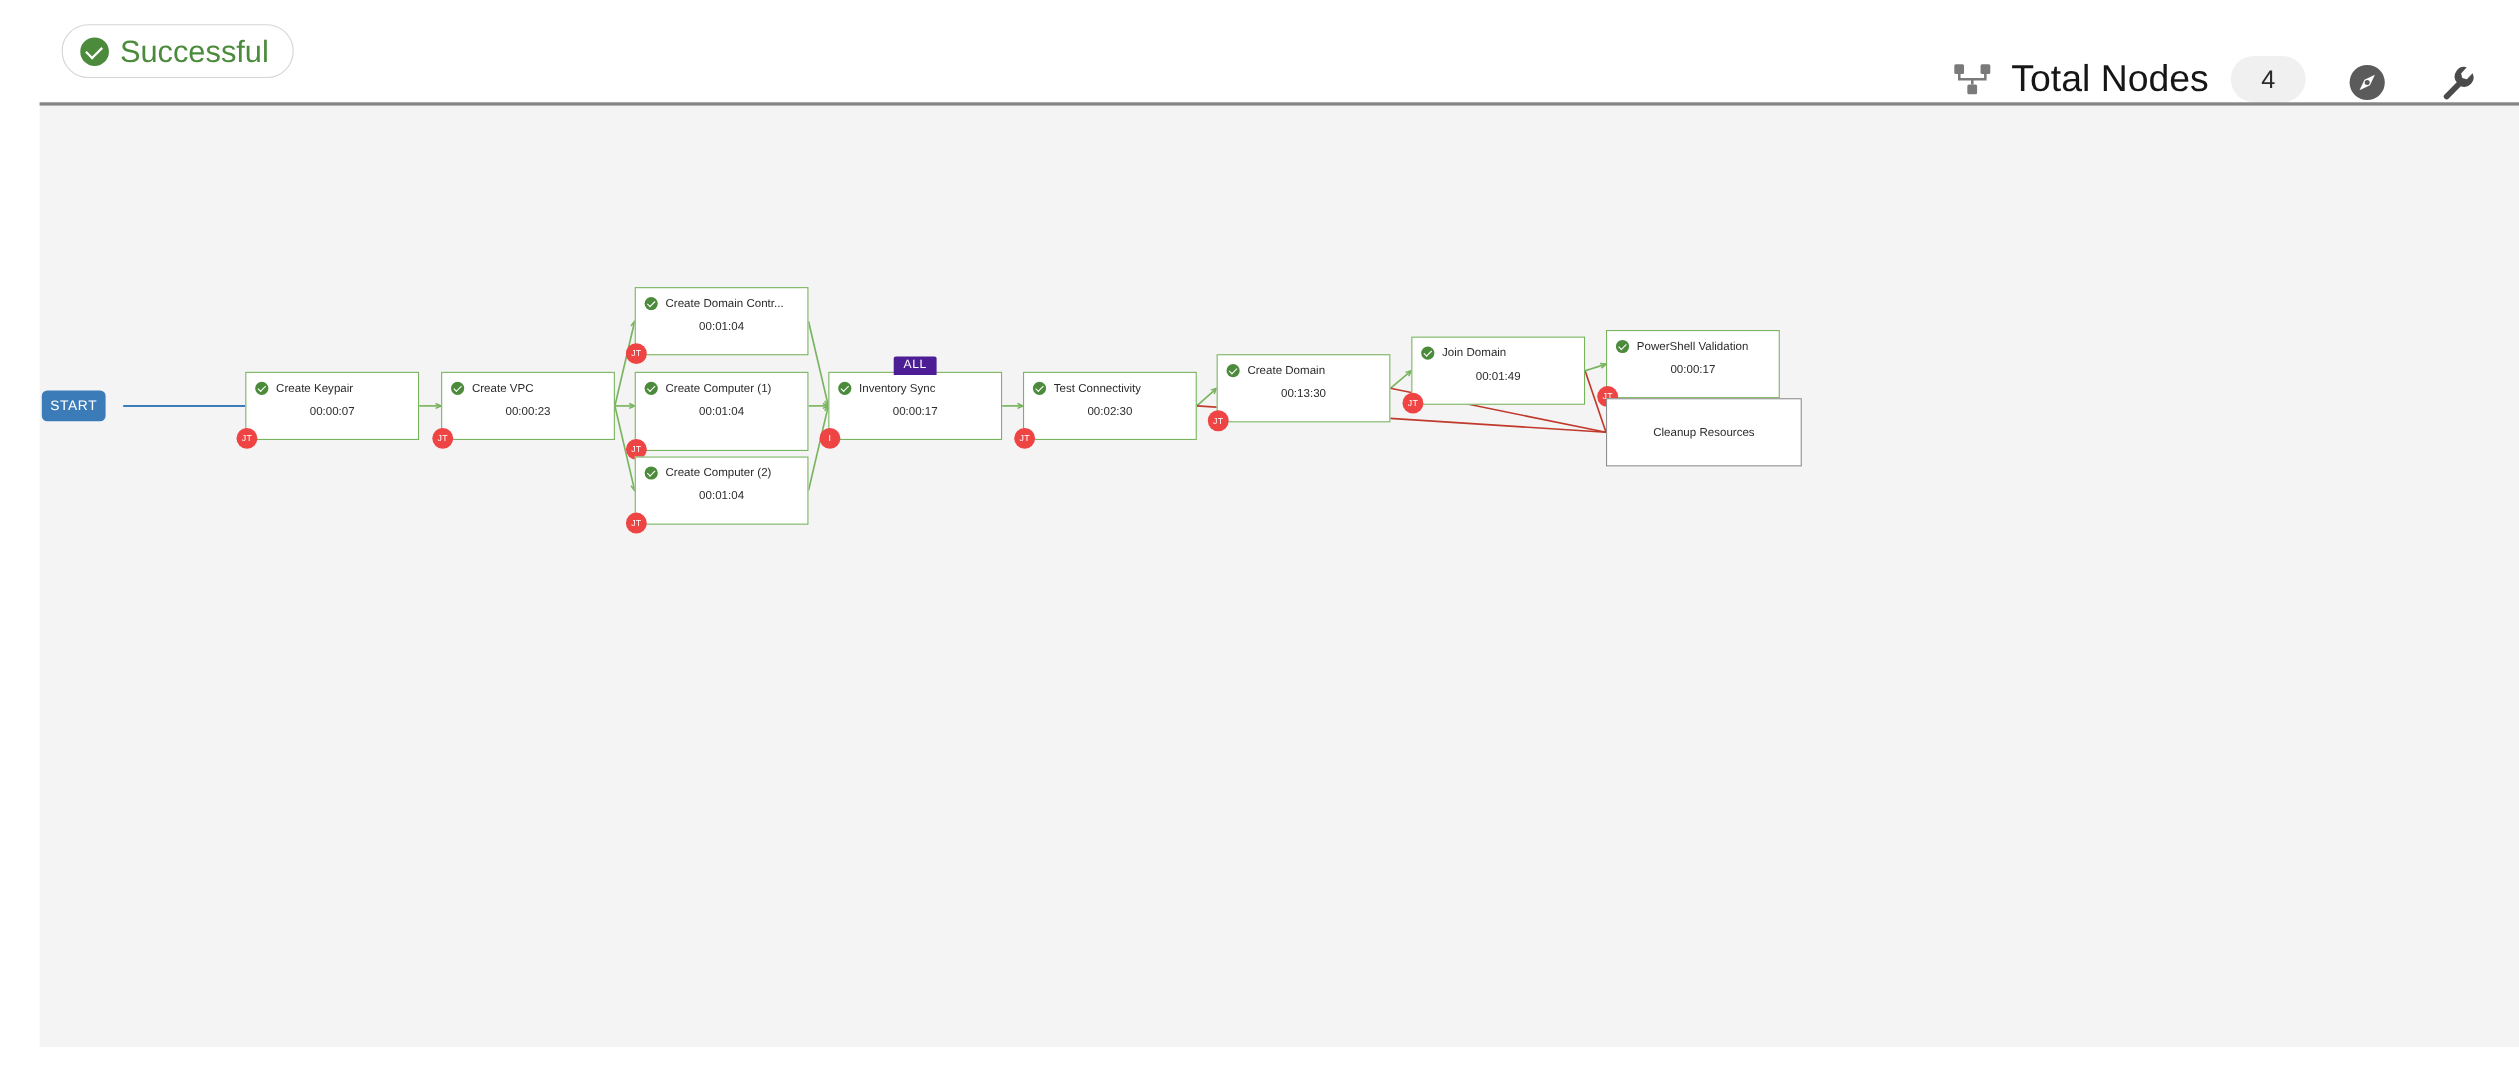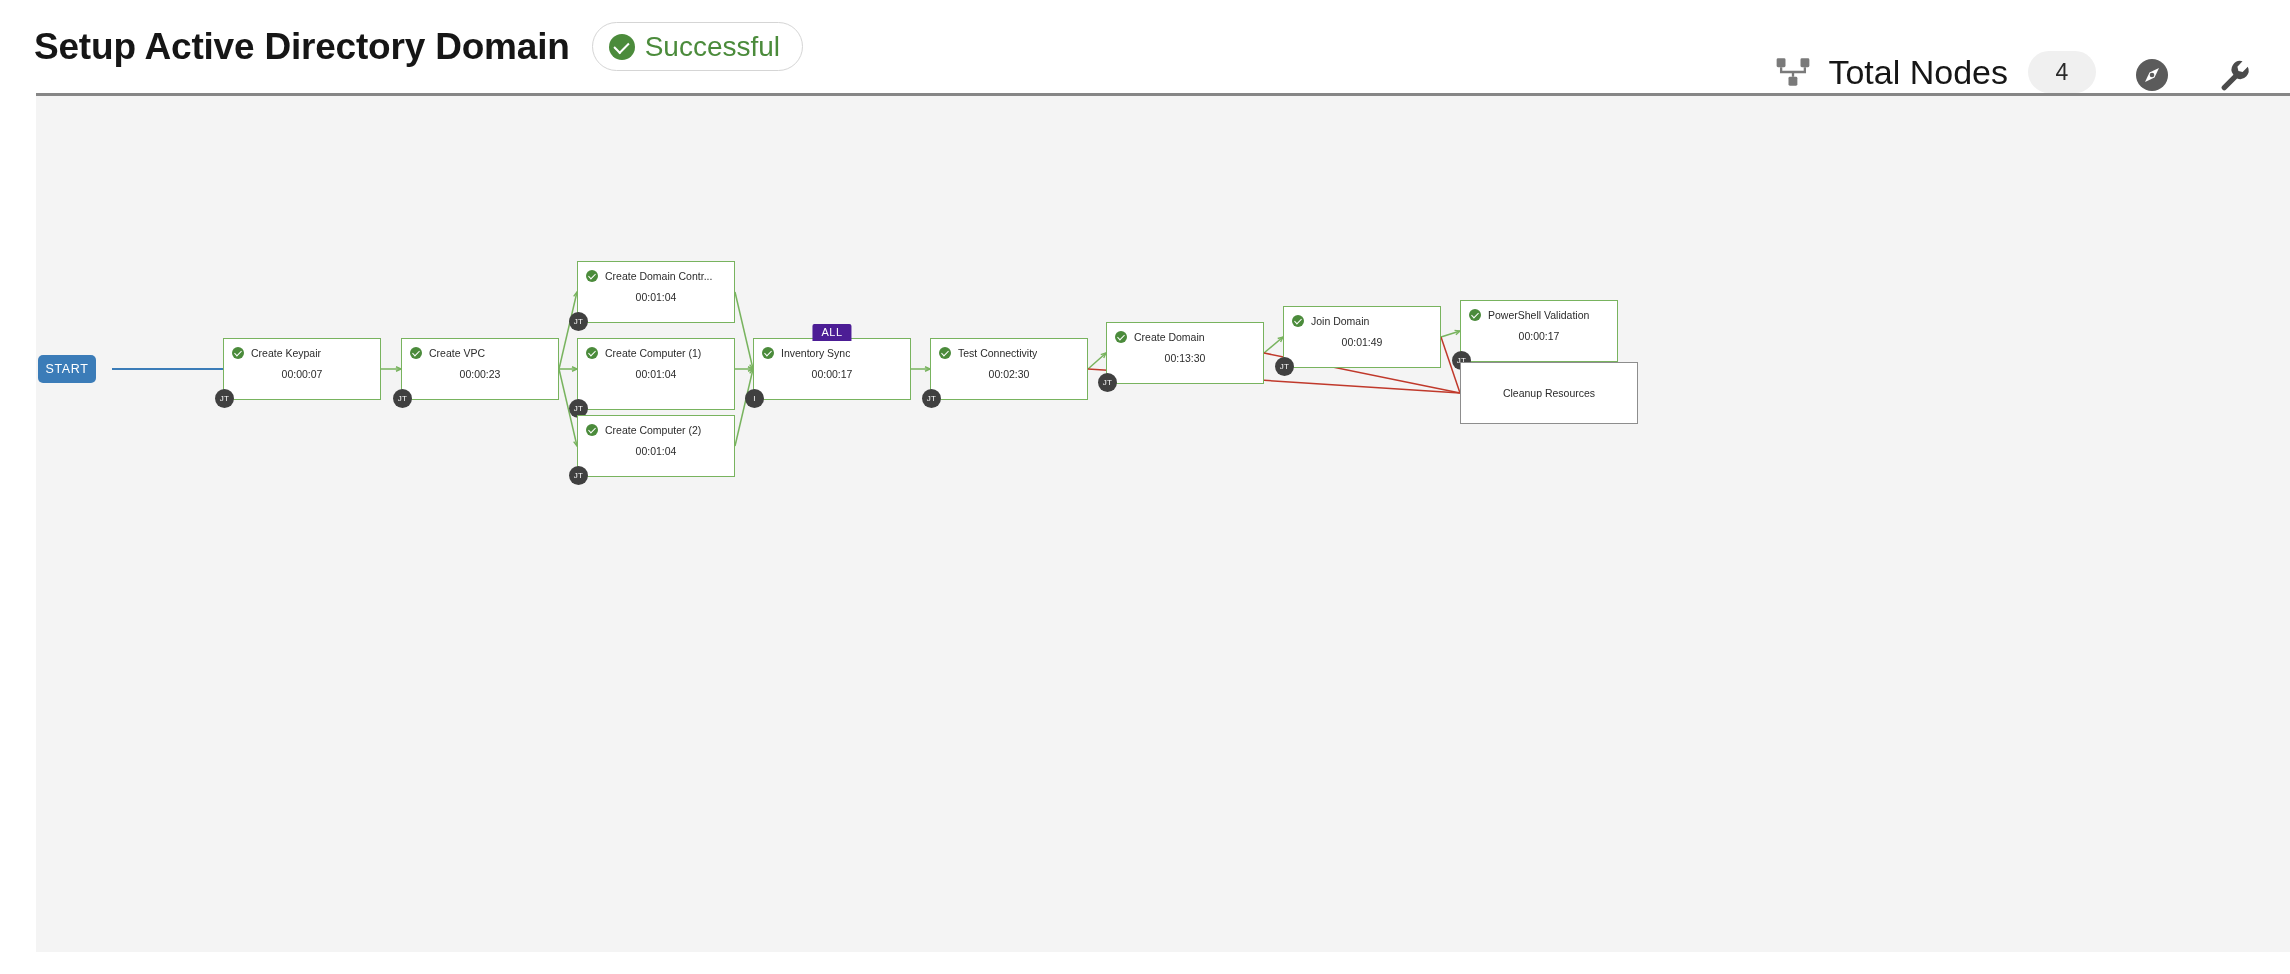--- a/index.html
+++ b/index.html
@@ -145,21 +145,21 @@
     display: flex; align-items: center; justify-content: center;
     height: 100%;
     font-size: 10.5px; color: #2b2b2b;
   }
 
   
   .badge-circle {
     position: absolute;
     width: 19px; height: 19px;
     border-radius: 50%;
-    background: #404040;
+    background: #ef4444;
     color: #ffffff;
     font-size: 8px;
     display: flex; align-items: center; justify-content: center;
     left: -9px; bottom: -9px;
     letter-spacing: 0.3px;
     font-family: "Liberation Sans", sans-serif;
   }
 
   
   .all-badge {
@@ -188,21 +188,20 @@
   }
 </style>
 </head>
 <body>
 
 <div id="app">
 
   <div class="header">
 
     <div class="header-left">
-      <div class="page-title">Setup Active Directory Domain</div>
 
       <div class="status-pill">
         <span class="check-circle"></span>
         <span class="label">Successful</span>
       </div>
     </div>
 
     <div class="header-right">
 
       <div class="hr-item">

